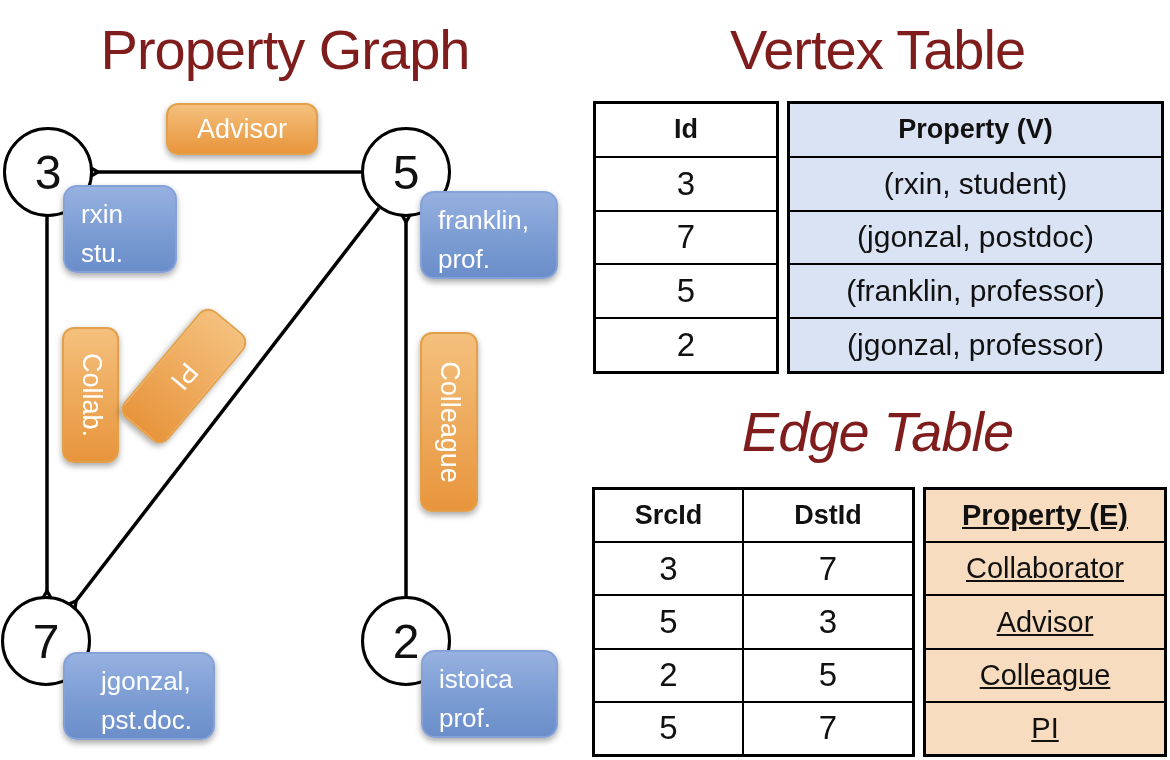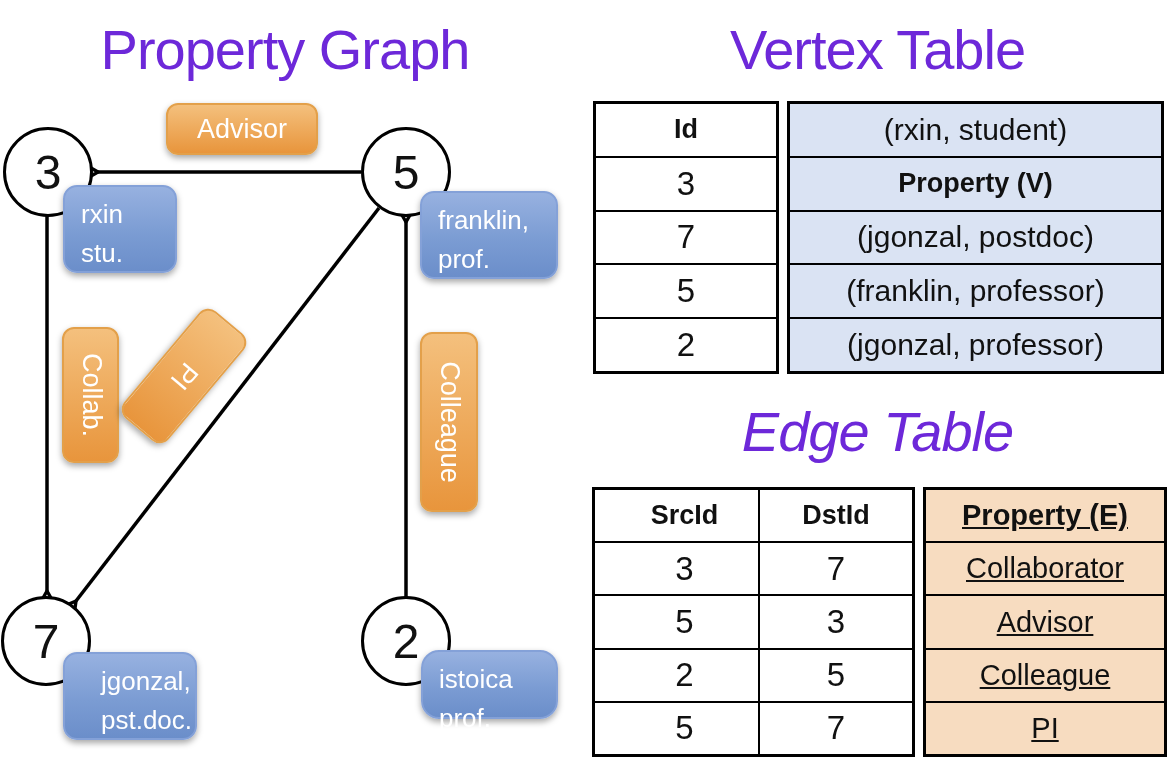--- a/index.html
+++ b/index.html
@@ -2,21 +2,21 @@
 <html style="--blue_top: #97b1e0; --blue_mid: #7b9cd3; --blue_bottom: #6b8eca; --blue_border: #84a1d8; --orange_top: #f4c07d; --orange_bottom: #e8953c; --orange_border: #e3a04a; --vertex_fill: #dae3f3; --edge_fill: #f7dcc0; --line_color: #000000;"><head>
 <meta charset="utf-8">
 <style>
   html,body{margin:0;padding:0;background:#ffffff;}
   #canvas{
     position:relative;width:1170px;height:760px;overflow:hidden;
     background:#ffffff;font-family:"Liberation Sans",sans-serif;color:#111;
   }
   .title{
     position:absolute;font-size:56px;font-weight:300;letter-spacing:-1px;
-    text-align:center;color:#6d28d9;line-height:1;white-space:nowrap;
+    text-align:center;color:#7f1d1d;line-height:1;white-space:nowrap;
   }
   #pg-title{left:0;top:22px;width:570px;}
   #vt-title{left:585px;top:22px;width:585px;}
   #et-title{left:585px;top:404px;width:585px;font-style:italic;}
 
   
   .node{
     position:absolute;width:90px;height:90px;border-radius:50%;
     background:#ffffff;border:3.5px solid #000;box-sizing:border-box;
     display:flex;align-items:center;justify-content:center;
@@ -31,22 +31,22 @@
   .vcard{
     position:absolute;z-index:4;border-radius:14px;box-sizing:border-box;
     background:linear-gradient(180deg,var(--blue_top) 0%,var(--blue_mid) 55%,var(--blue_bottom) 100%);
     border:2px solid var(--blue_border);
     box-shadow:0 3px 6px rgba(0,0,0,0.35);
     color:#fff;font-size:26px;font-weight:300;line-height:1.5;
     padding:8px 0 0 16px;
   }
   #card-rxin{left:63px;top:185px;width:114px;height:88px;}
   #card-franklin{left:420px;top:185px;width:138px;height:88px;margin-top:6px;}
-  #card-jgonzal{left:63px;top:652px;width:134px;height:88px;padding-left:36px;}
-  #card-istoica{left:421px;top:650px;width:137px;height:69px;border-radius:18px;}
+  #card-jgonzal{left:63px;top:652px;width:152px;height:88px;padding-left:36px;}
+  #card-istoica{left:421px;top:650px;width:137px;height:88px;}
 
   
   .epill{
     position:absolute;z-index:2;border-radius:12px;box-sizing:border-box;
     background:linear-gradient(180deg,var(--orange_top) 0%,var(--orange_bottom) 100%);
     border:2px solid var(--orange_border);
     box-shadow:0 3px 6px rgba(0,0,0,0.35);
     color:#fff;font-size:27px;font-weight:300;
     display:flex;align-items:center;justify-content:center;
   }
@@ -75,21 +75,21 @@
   .tbox .th{font-size:27px;font-weight:bold;}
   #vt-id{left:593px;top:101px;width:186px;height:273px;}
   #vt-prop{left:787px;top:101px;width:377px;height:273px;background:var(--vertex_fill);}
   #vt-prop .trow{font-size:30px;}
   #vt-prop .th{font-size:27px;font-weight:bold;}
   #et-ids{left:592px;top:487px;width:323px;height:270px;}
   #et-prop{left:923px;top:487px;width:244px;height:270px;background:var(--edge_fill);text-decoration:underline;}
   #et-prop .trow{font-size:29px;}
   .trow2{
     flex:1;display:flex;border-top:2.5px solid #000;
-    font-size:33px;font-weight:300;padding-left:16px;
+    font-size:33px;font-weight:300;
   }
   .trow2:first-child{border-top:none;}
   .trow2 .c1,.trow2 .c2{
     display:flex;align-items:center;justify-content:center;box-sizing:border-box;
   }
   .trow2 .c1{width:149px;border-right:2.5px solid #000;}
   .trow2 .c2{flex:1;border-radius:16px;}
   .trow2.th{font-size:27px;font-weight:bold;}
 </style>
 </head>
@@ -158,22 +158,22 @@
 
   <div class="tbox" id="vt-id">
     <div class="trow th">Id</div>
     <div class="trow">3</div>
     <div class="trow">7</div>
     <div class="trow">5</div>
     <div class="trow">2</div>
   </div>
 
   <div class="tbox" id="vt-prop">
+    <div class="trow th">Property (V)</div>
     <div class="trow">(rxin, student)</div>
-    <div class="trow th">Property (V)</div>
     <div class="trow">(jgonzal, postdoc)</div>
     <div class="trow">(franklin, professor)</div>
     <div class="trow">(jgonzal, professor)</div>
   </div>
 
   <div class="tbox" id="et-ids">
     <div class="trow2 th">
       <div class="c1">SrcId</div>
       <div class="c2">DstId</div>
     </div>

